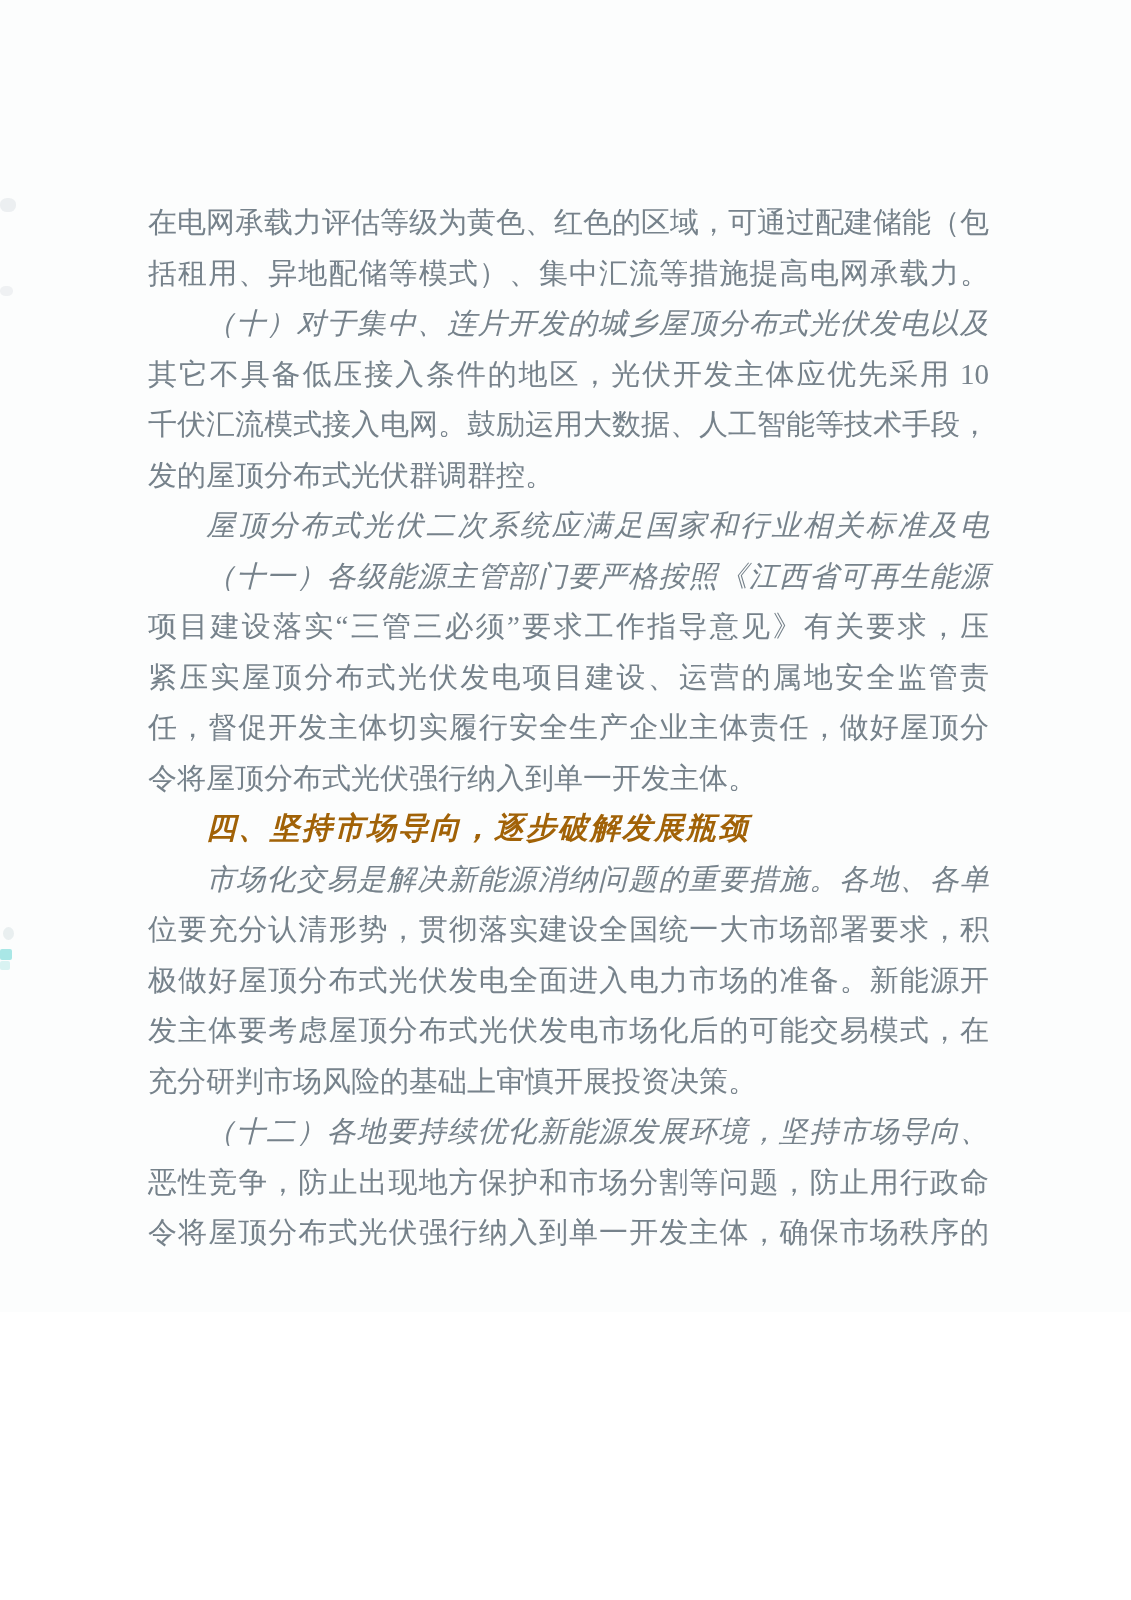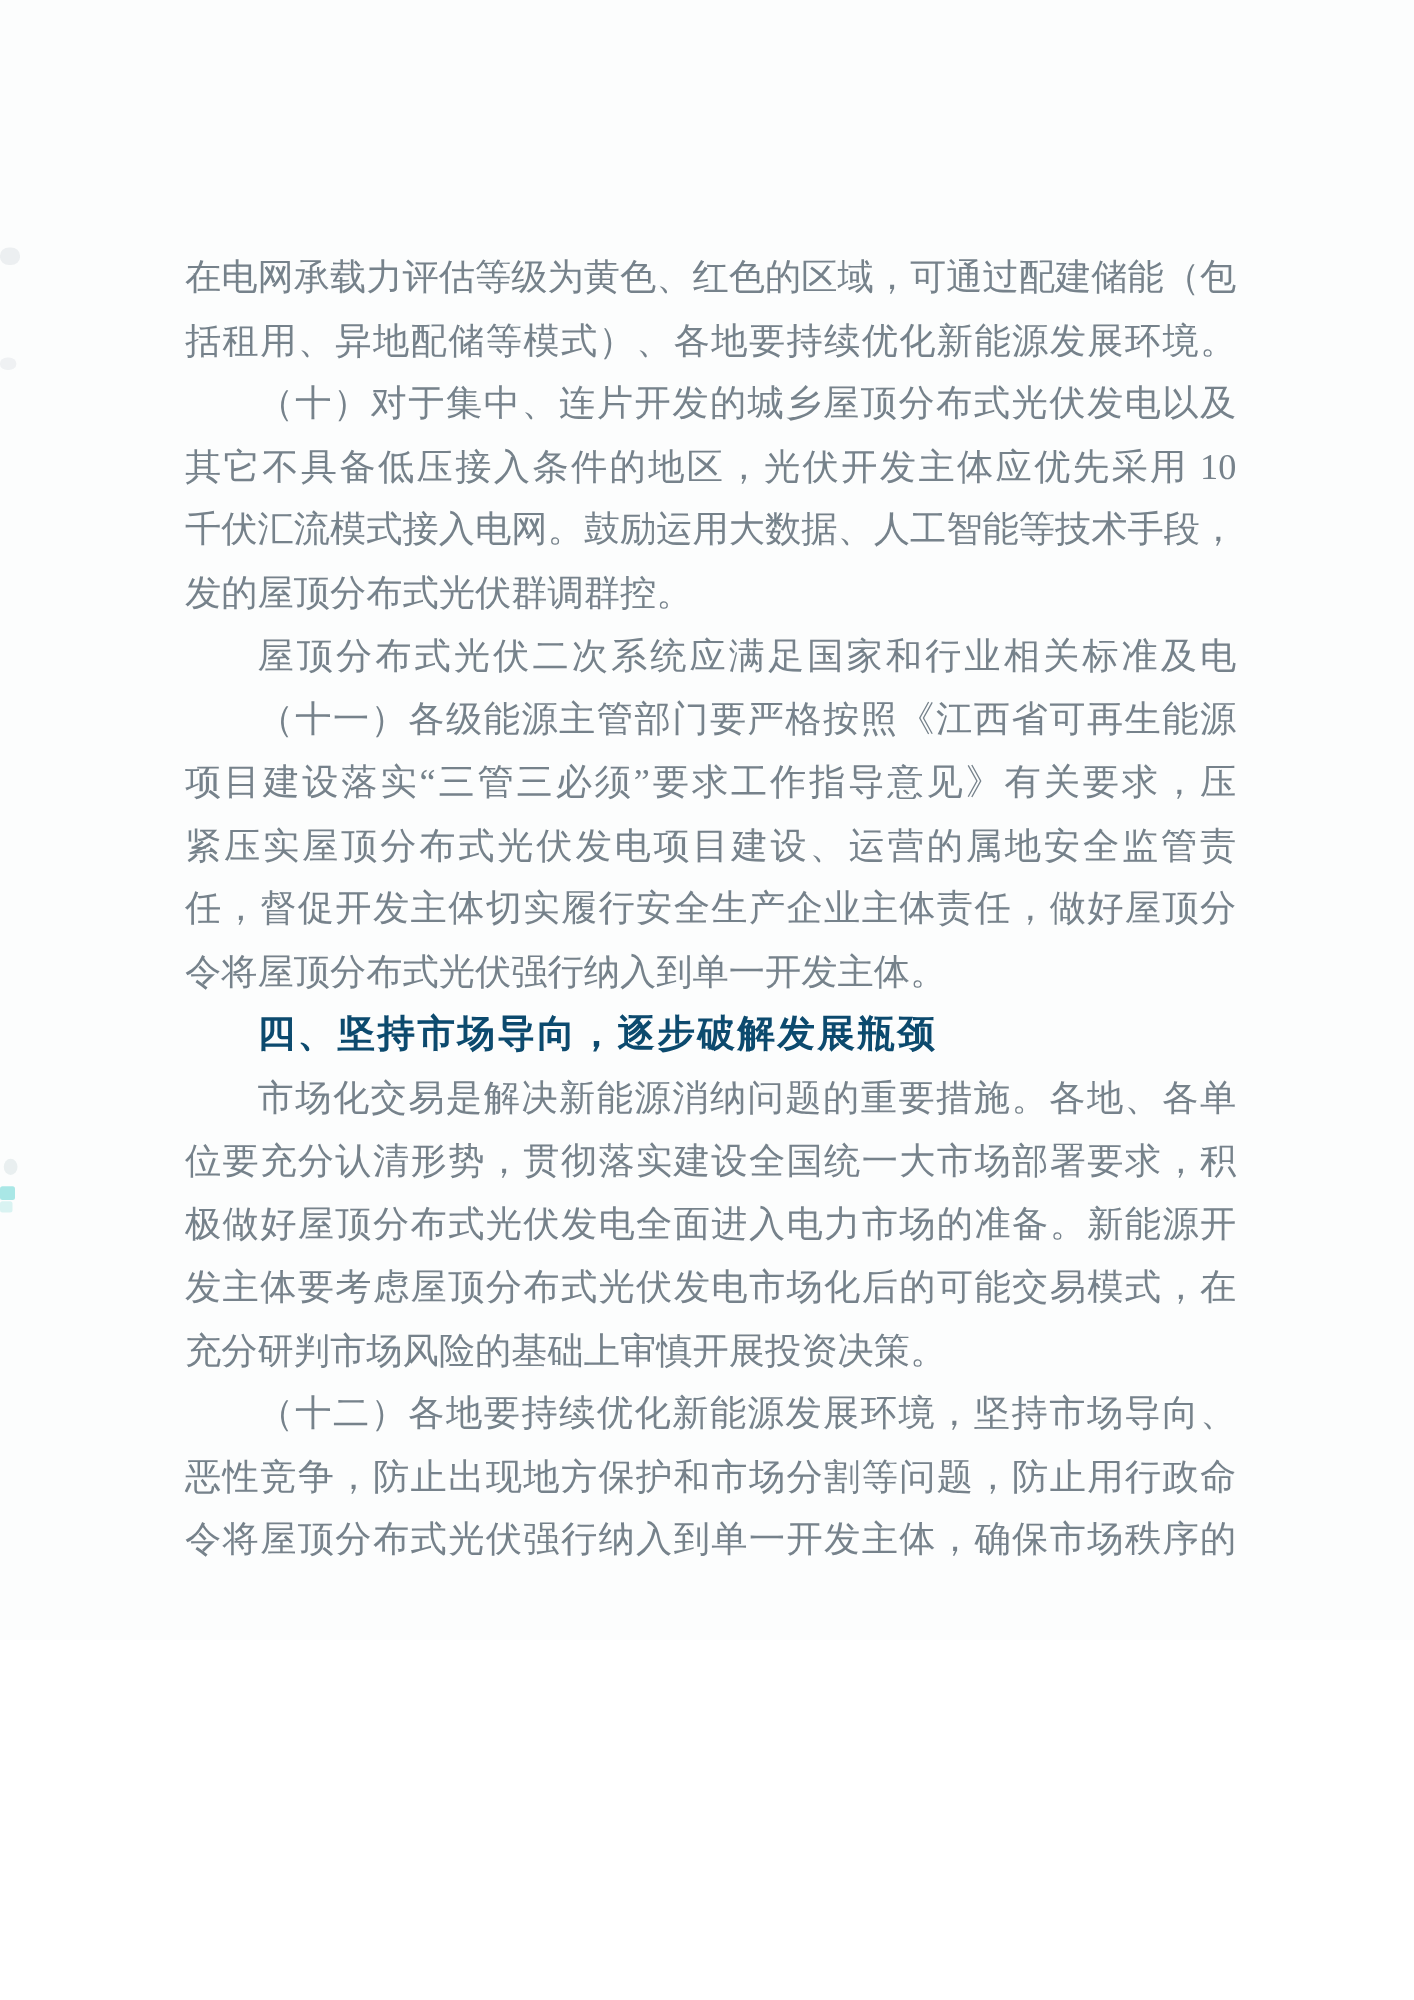--- a/index.html
+++ b/index.html
@@ -29,26 +29,27 @@
     color: #76828b;
     white-space: normal;
     overflow: visible;
   }
   .line.justify {
     text-align: justify;
     text-align-last: justify;
   }
   .line.indent {
     padding-left: 58px;
+    font-style: italic;
   }
   .line.heading {
     font-family: "Liberation Sans", "DejaVu Sans", sans-serif;
     font-weight: 700;
     font-size: 30px;
-    color: #0c4a6e;
+    color: #a16207;
     letter-spacing: 2px;
   }
   .footer {
     position: absolute;
     left: 190px;
     top: 1412px;
     font-size: 29px;
     line-height: 46px;
     color: #6d7880;
     letter-spacing: 6px;
@@ -58,21 +59,21 @@
     position: absolute;
     pointer-events: none;
   }
 </style>
 </head>
 <body>
 
 <div class="page">
   <div class="textblock" id="textblock">
       <div class="line justify">在电网承载力评估等级为黄色、红色的区域，可通过配建储能（包</div>
-      <div class="line justify">括租用、异地配储等模式）、各地要持续优化新能源发展环境。</div>
+      <div class="line justify">括租用、异地配储等模式）、集中汇流等措施提高电网承载力。</div>
       <div class="line justify indent">（十）对于集中、连片开发的城乡屋顶分布式光伏发电以及</div>
       <div class="line justify">其它不具备低压接入条件的地区，光伏开发主体应优先采用 10</div>
       <div class="line justify">千伏汇流模式接入电网。鼓励运用大数据、人工智能等技术手段，</div>
       <div class="line">发的屋顶分布式光伏群调群控。</div>
       <div class="line justify indent">屋顶分布式光伏二次系统应满足国家和行业相关标准及电</div>
       <div class="line justify indent">（十一）各级能源主管部门要严格按照《江西省可再生能源</div>
       <div class="line justify">项目建设落实“三管三必须”要求工作指导意见》有关要求，压</div>
       <div class="line justify">紧压实屋顶分布式光伏发电项目建设、运营的属地安全监管责</div>
       <div class="line justify">任，督促开发主体切实履行安全生产企业主体责任，做好屋顶分</div>
       <div class="line">令将屋顶分布式光伏强行纳入到单一开发主体。</div>

